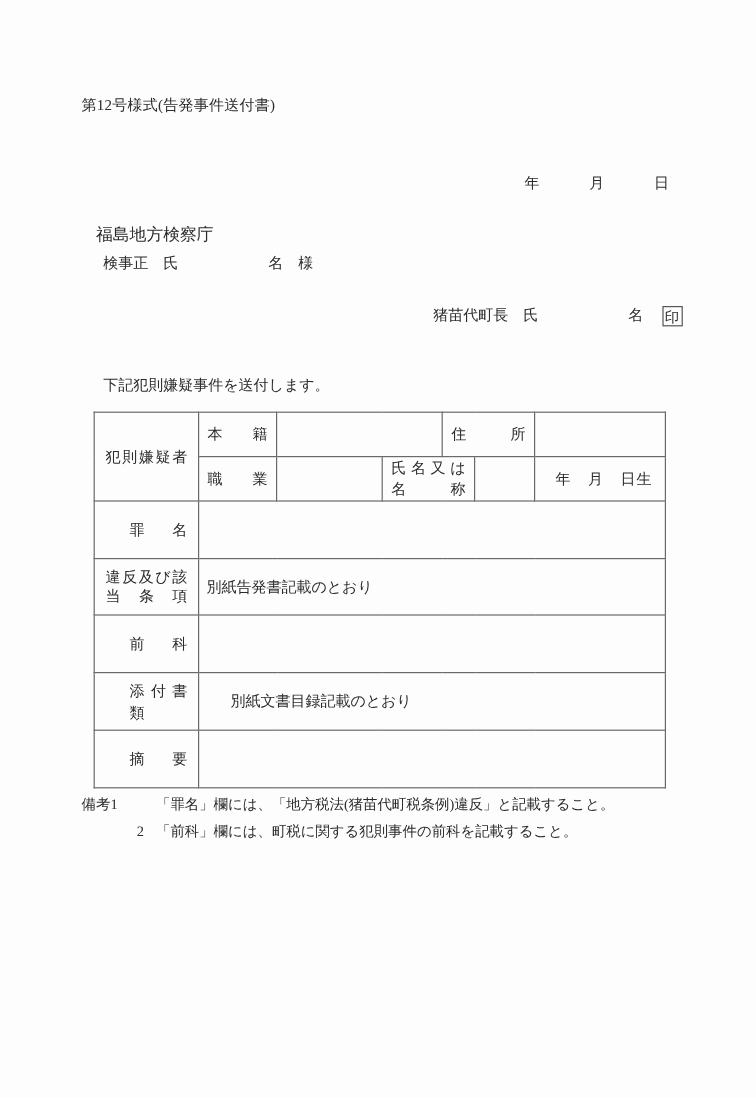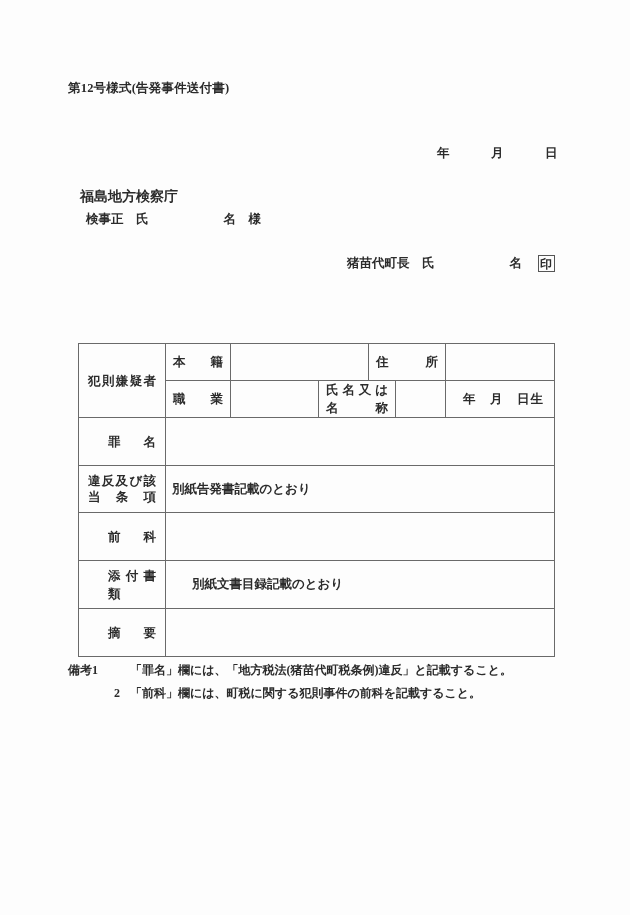--- a/index.html
+++ b/index.html
@@ -14,34 +14,33 @@
     font-family: "Liberation Serif", "DejaVu Serif", serif;
     color: #2b2b2b;
     position: relative;
     overflow: hidden;
     -webkit-font-smoothing: antialiased;
   }
   .page {
     position: absolute;
     inset: 0;
     background: #fdfdfd;
-    font-weight: bold;
   }
 
   
   .abs { position: absolute; white-space: pre; line-height: 1.2; }
 
   .form-no      { left: 68px;  top: 81px;  font-size: 12.5px; letter-spacing: .2px; }
   .doc-title    { left: 215px; top: 104px; font-size: 13px; letter-spacing: 11px; }
   .date-line    { left: 437px; top: 146px; font-size: 12.5px; letter-spacing: 1px; }
 
   .addressee-1  { left: 80px;  top: 189px; font-size: 14px; }
   .addressee-2  { left: 86px;  top: 212px; font-size: 12.5px; }
 
-  .sender-block { position: absolute; left: 347px; top: 255px; font-size: 12.5px;
+  .sender-block { position: absolute; left: 361px; top: 255px; font-size: 12.5px;
                   display: flex; align-items: center; }
   .sender-text  { white-space: pre; }
   .seal-box {
     display: inline-block;
     border: 1px solid #555;
     width: 17px;
     height: 17px;
     line-height: 16px;
     text-align: center;
     font-size: 12px;
@@ -115,20 +114,21 @@
   <div class="abs date-line">年　　　月　　　日</div>
 
   <div class="abs addressee-1">福島地方検察庁</div>
   <div class="abs addressee-2">検事正　氏　　　　　　名　様</div>
 
   <div class="sender-block">
     <span class="sender-text">猪苗代町長　氏　　　　　　名　</span>
     <span class="seal-box">印</span>
   </div>
 
+  <div class="abs intro">下記犯則嫌疑事件を送付します。</div>
 
   <table class="form-table">
     <colgroup>
       <col style="width:87px">
       <col style="width:65px">
       <col style="width:88px">
       <col style="width:50px">
       <col style="width:27px">
       <col style="width:50px">
       <col style="width:109px">

